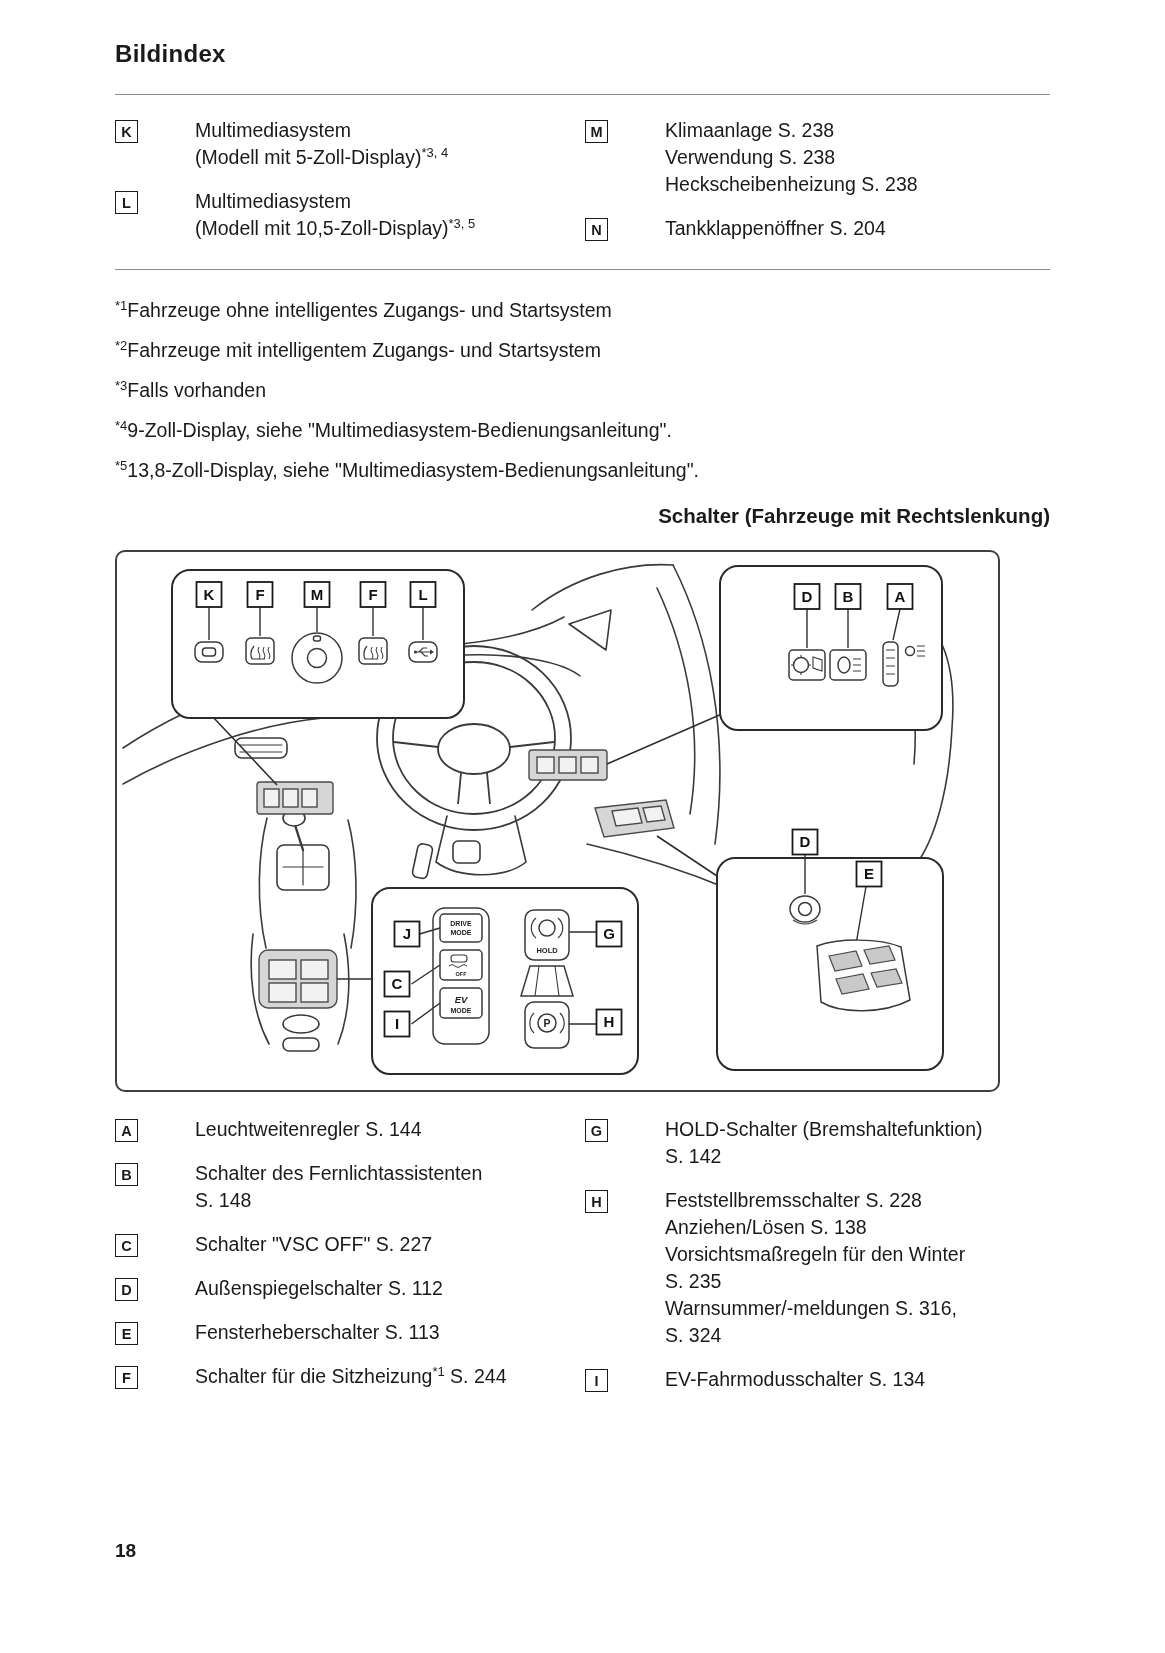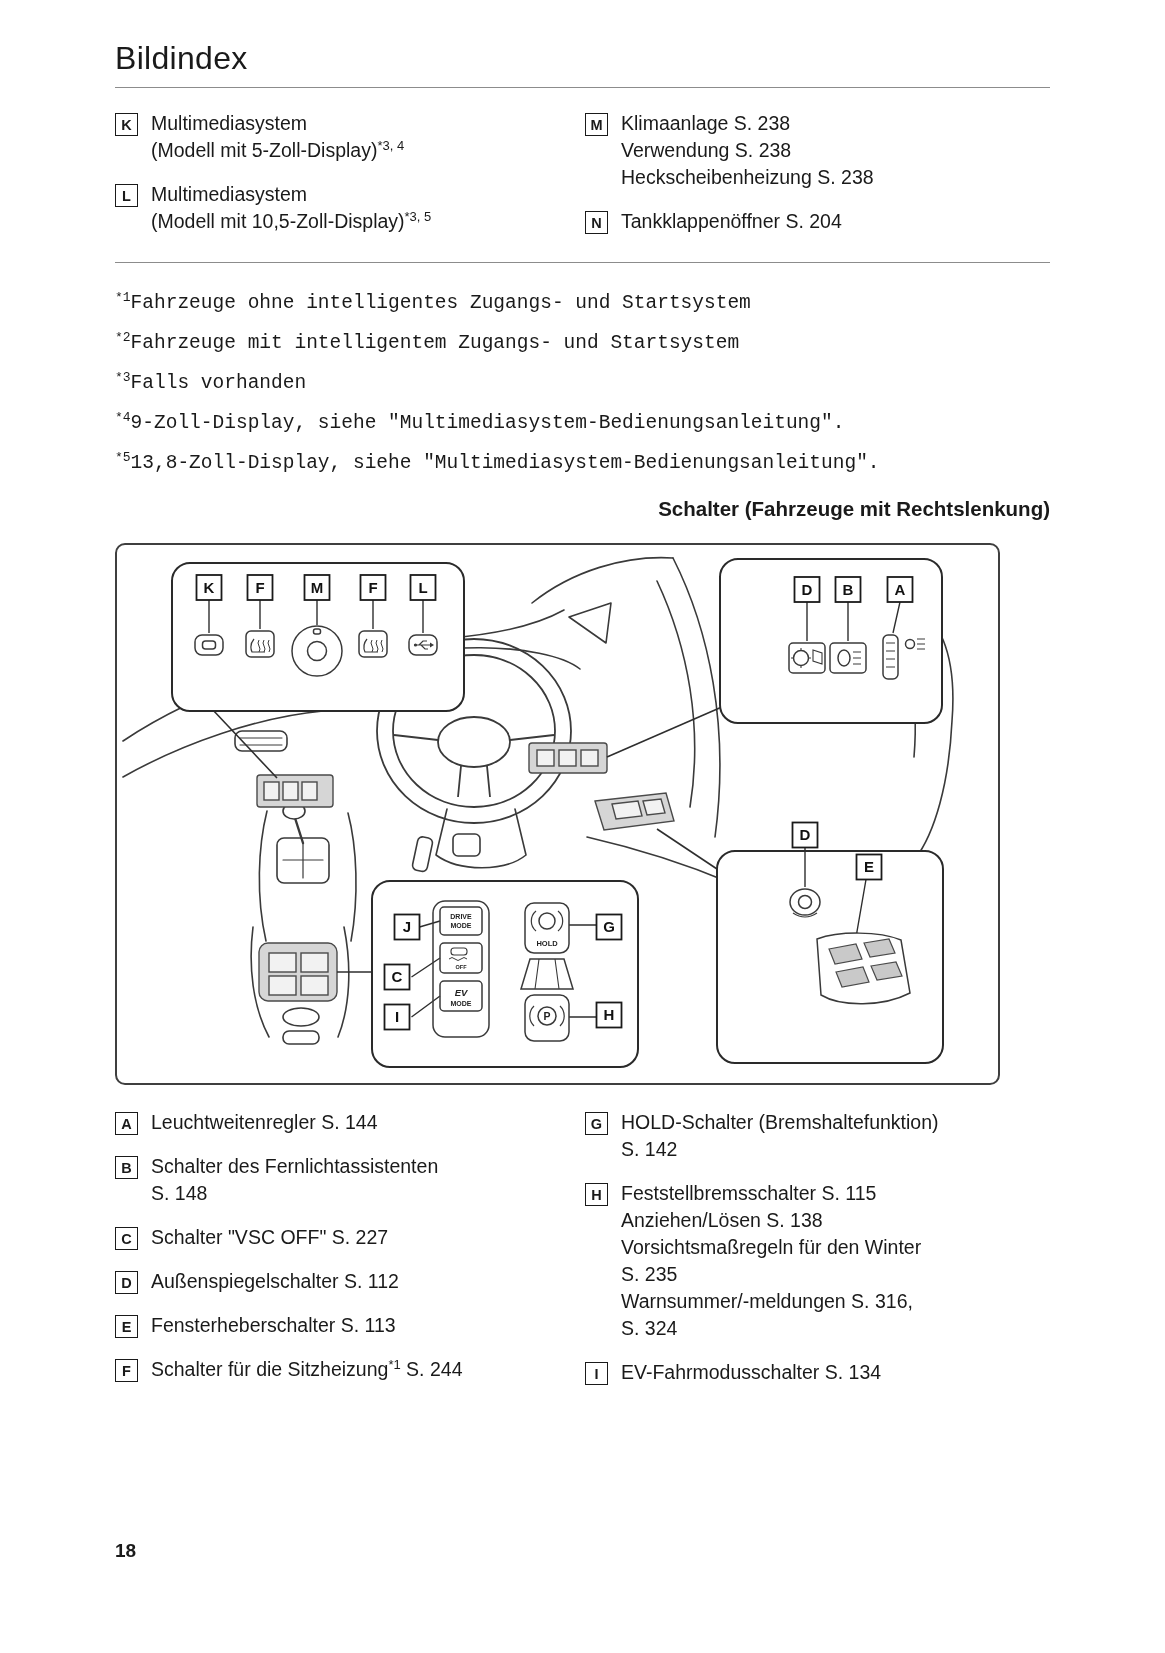--- a/index.html
+++ b/index.html
@@ -2,36 +2,36 @@
 <html><head>
 <meta charset="utf-8">
 <style>
   html,body { margin:0; padding:0; }
   body {
     width:1165px; height:1653px; background:#ffffff;
     font-family:"Liberation Sans", sans-serif; color:#1a1a1a;
     overflow:hidden;
   }
   .page { position:relative; box-sizing:border-box; width:1165px; height:1653px; padding:40px 115px 0 115px; }
-  .title { font-size:32px; font-weight:normal; letter-spacing:0.3px; margin:0 0 10px 0; }
+  .title { font-size:24px; font-weight:bold; letter-spacing:0.3px; margin:0 0 26px 0; }
   .rule { border:none; border-top:1.6px solid #8c8c8c; margin:0; }
   .legend { display:flex; padding:22px 0 10px 0; }
   .legend .col-left { width:470px; flex:none; }
   .legend .col-right { flex:1; }
   .legend-item { display:flex; margin-bottom:17px; }
   .keybox {
     flex:none; width:21px; height:21px; border:1.7px solid #1a1a1a;
     font-size:14.5px; font-weight:bold; display:flex; align-items:center; justify-content:center;
     margin-right:13px; margin-top:3px; box-sizing:content-box;
   }
-  .legend-text { font-size:19.5px; line-height:27px; }
+  .legend-text { font-size:19.5px; line-height:27px;margin-left:44px; }
   .multiline { white-space:pre-line; }
   sup { font-size:13px; line-height:0; }
   .footnotes { margin-top:28px; }
-  .footnote { font-size:19.5px; line-height:24px; margin:0 0 16px 0;font-family:Liberation Mono, monospace; }
+  .footnote { font-size:19.5px; line-height:24px; margin:0 0 16px 0; }
   .fn-marker { font-size:13px; vertical-align:super; }
   .section-heading { font-size:20.5px; font-weight:bold; margin:22px 0 22px 0;text-align:right; }
   .diagram-box {
     width:885px; height:542px; box-sizing:border-box;
     border:2px solid #3f3f3f; border-radius:10px; overflow:hidden; background:#fff;
   }
   svg { display:block; font-family:"Liberation Sans", sans-serif; }
   .co { font-size:15px; font-weight:bold; fill:#111; text-anchor:middle; }
   .btn-label { font-weight:bold; fill:#222; text-anchor:middle; }
   .legend-bottom { padding-top:24px; }
@@ -318,21 +318,21 @@
       </div>
     </div>
     <div class="col-right">
       <div class="legend-item">
         <span class="keybox">G</span>
         <div class="legend-text multiline">HOLD-Schalter (Bremshaltefunktion)
 S. 142</div>
       </div>
       <div class="legend-item">
         <span class="keybox">H</span>
-        <div class="legend-text multiline">Feststellbremsschalter S. 115
+        <div class="legend-text multiline">Feststellbremsschalter S. 228
 Anziehen/Lösen S. 138
 Vorsichtsmaßregeln für den Winter
 S. 235
 Warnsummer/-meldungen S. 316,
 S. 324</div>
       </div>
       <div class="legend-item">
         <span class="keybox">I</span>
         <div class="legend-text">EV-Fahrmodusschalter S. 134</div>
       </div>

